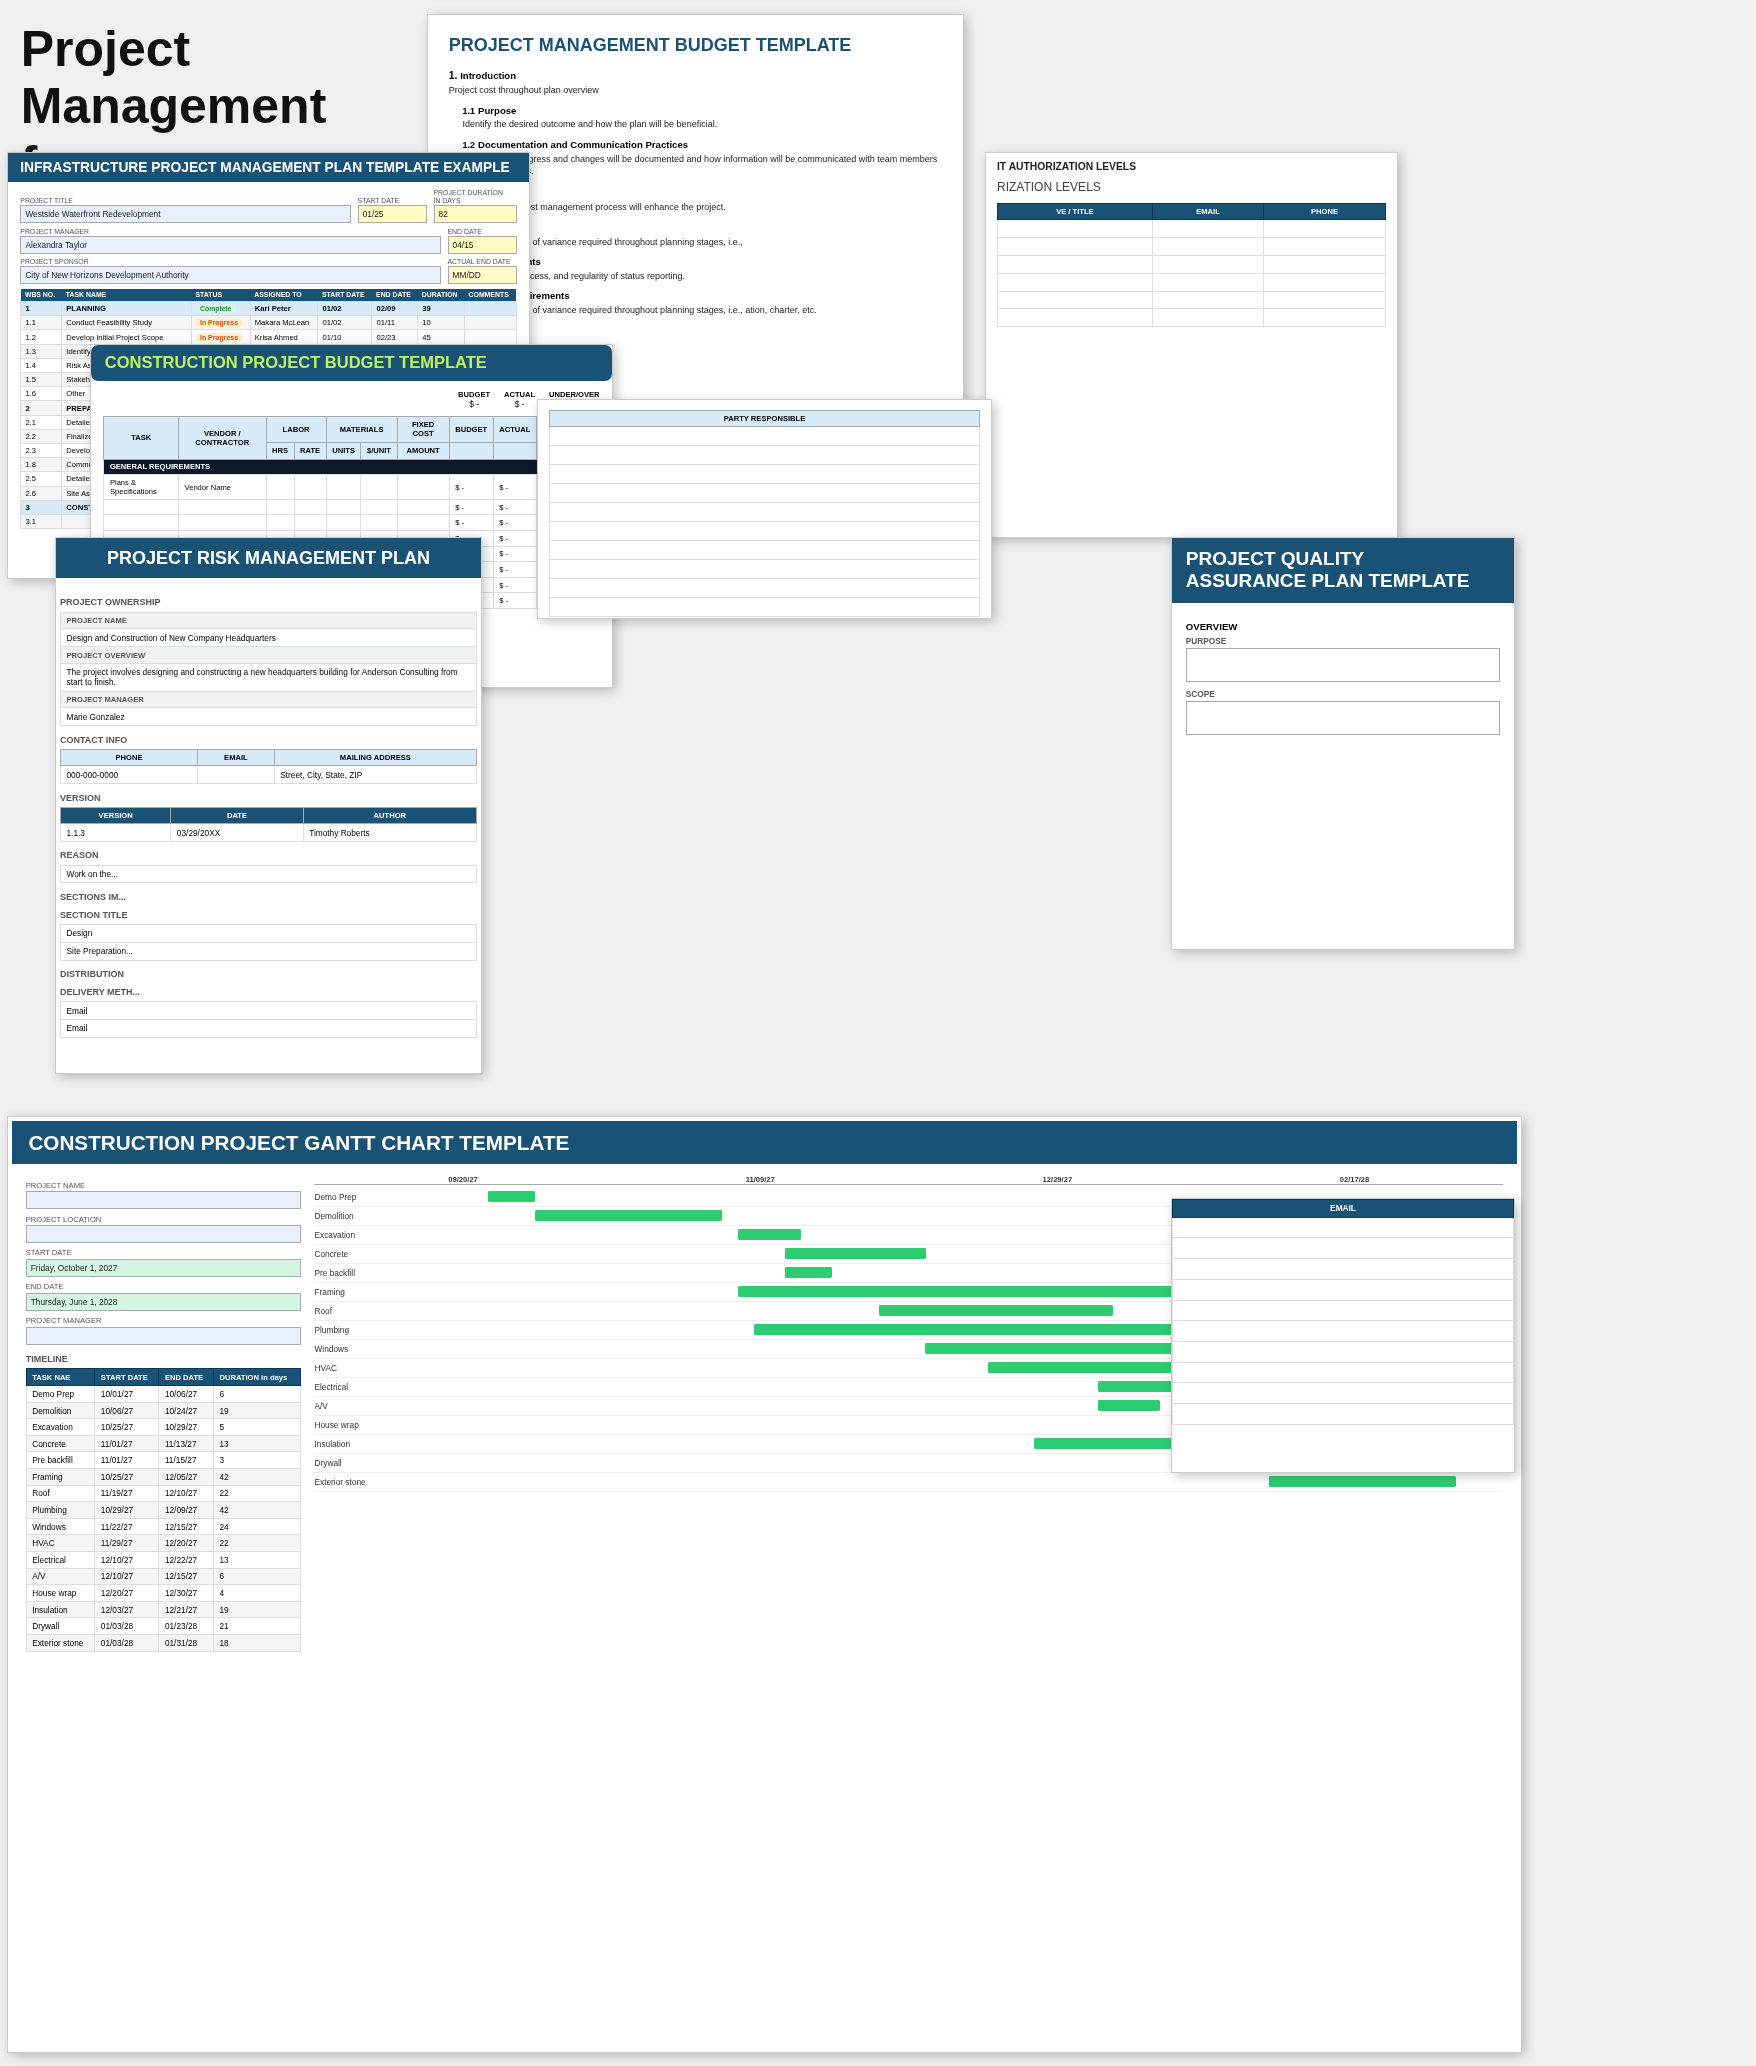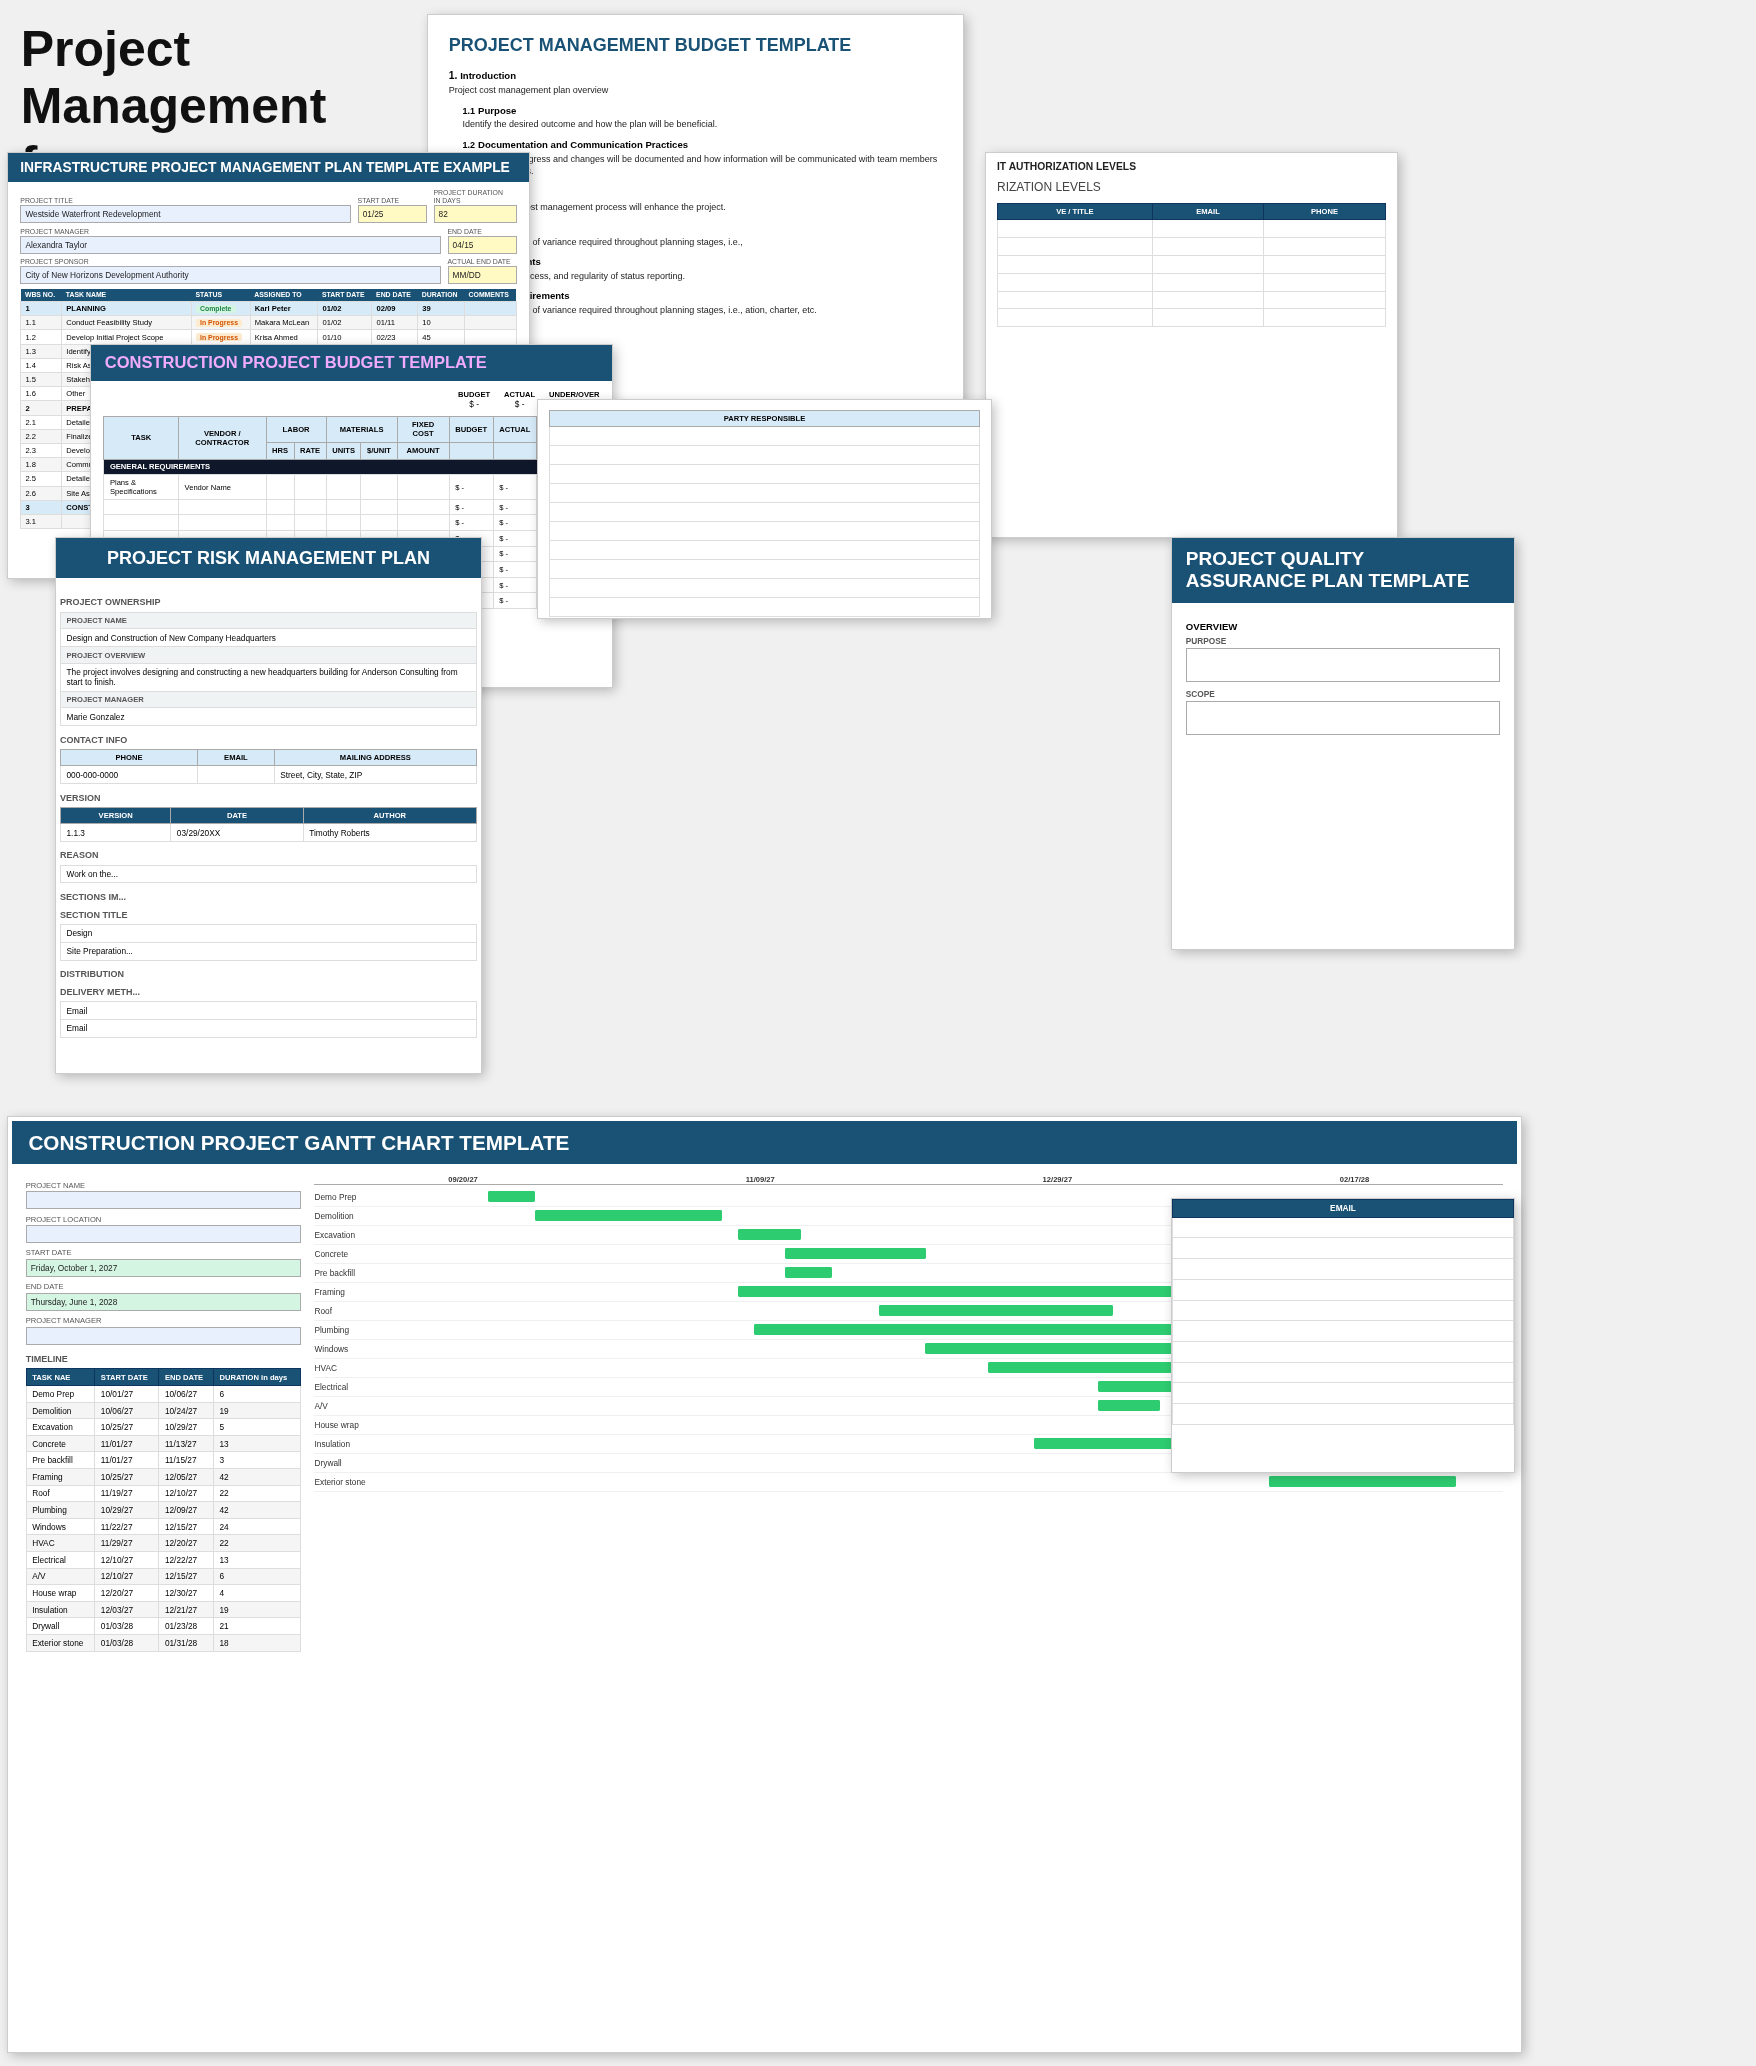--- a/index.html
+++ b/index.html
@@ -163,25 +163,26 @@
     .construction-budget {
       top: 344px;
       left: 90px;
       width: 523px;
       height: 344px;
       padding: 0;
       overflow: hidden;
     }
     .construction-budget .header-bar {
       background: #1a5276;
-      color: #f0abfc;
+      color: #bef264;
       font-size: 16.5px;
       font-weight: 900;
       padding: 8.3px 13.8px;
       text-transform: uppercase;
+      border-radius: 7px;
     }
     .construction-budget .cb-content {
       padding: 9.6px 12.4px;
     }
     .construction-budget table {
       width: 100%;
       border-collapse: collapse;
       font-size: 8.3px;
     }
     .construction-budget table th {
@@ -530,21 +531,21 @@
   <h1>
     <span>Project Management for</span><br>
     <span>Infrastructure Projects</span><br>
     <span>Starter Kit</span>
   </h1>
 </div>
 
 <div class="doc-card budget-template">
   <h2>PROJECT MANAGEMENT BUDGET TEMPLATE</h2>
   <div class="section-num">1. <span class="section-title">Introduction</span></div>
-  <p>Project cost management plan overview</p>
+  <p>Project cost throughout plan overview</p>
   <div class="sub-section">
     <span class="sub-num">1.1</span> <span class="section-title">Purpose</span>
     <p>Identify the desired outcome and how the plan will be beneficial.</p>
   </div>
   <div class="sub-section">
     <span class="sub-num">1.2</span> <span class="section-title">Documentation and Communication Practices</span>
     <p>Discuss how progress and changes will be documented and how information will be communicated with team members and stakeholders.</p>
   </div>
   <div class="section-num">2. <span class="section-title">Overview</span></div>
   <p>Elaborate on how cost management process will enhance the project.</p>

